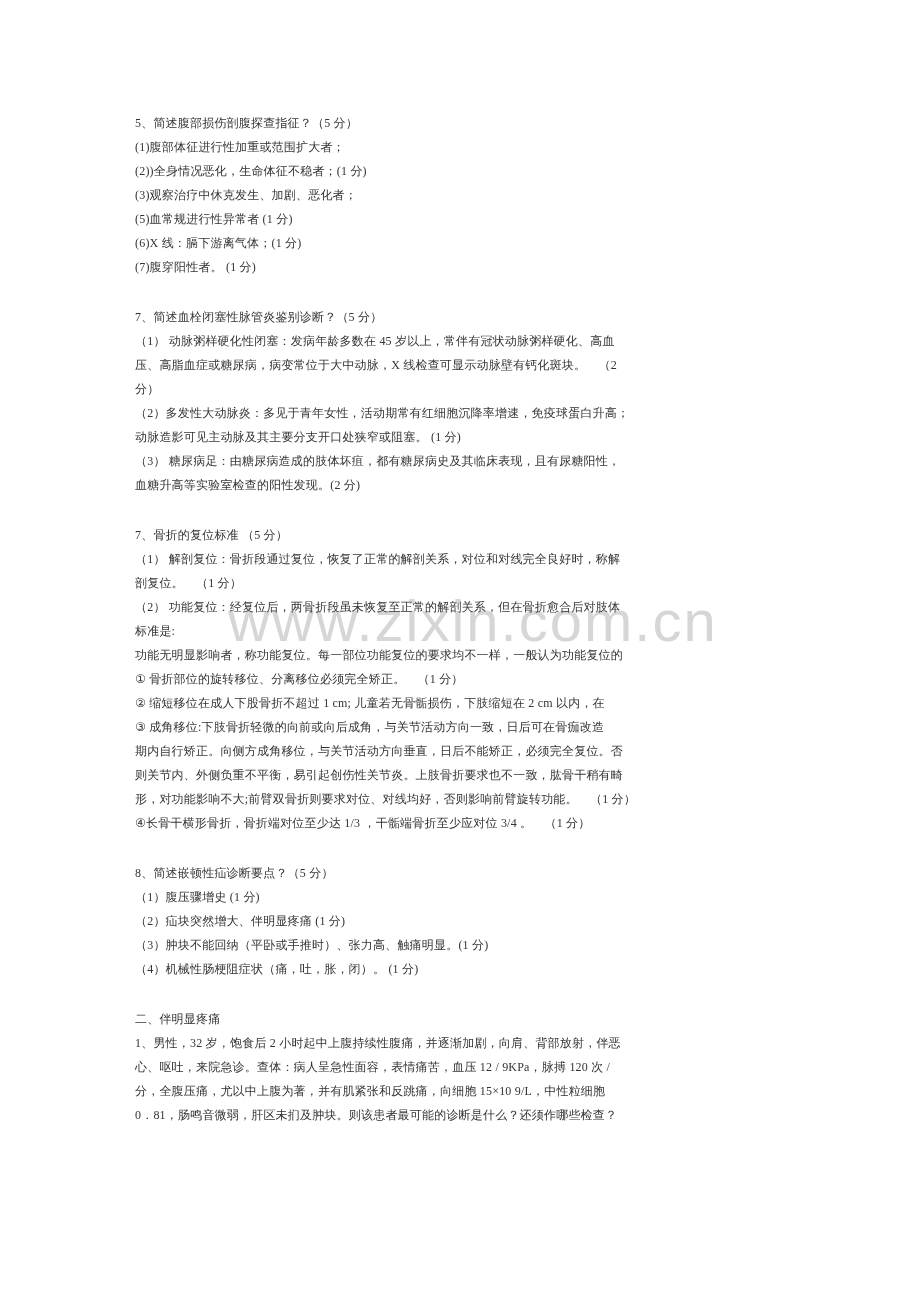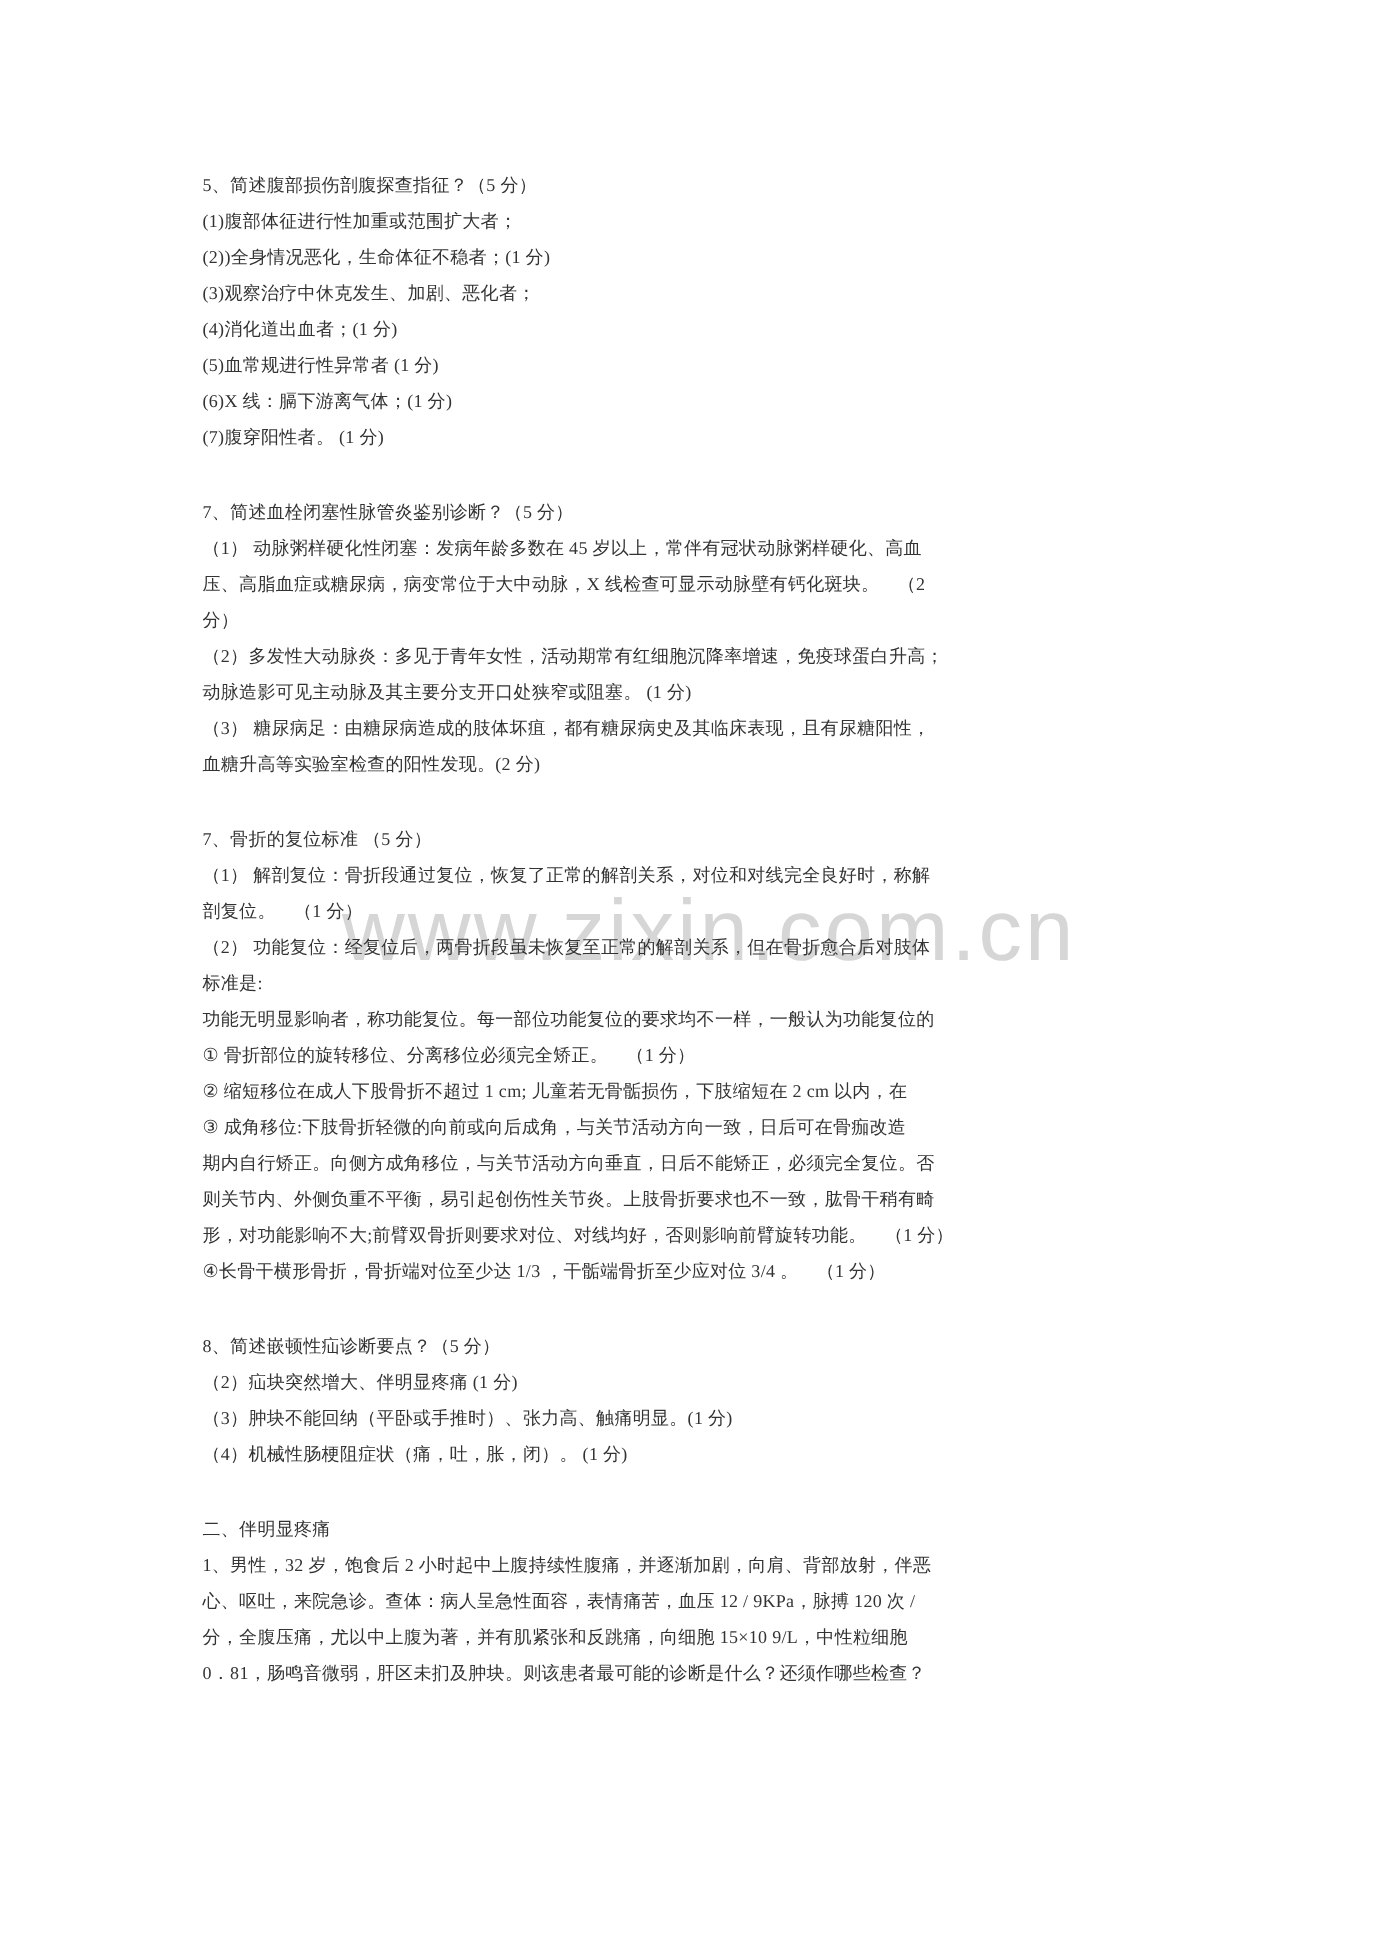--- a/index.html
+++ b/index.html
@@ -54,21 +54,20 @@
 <body>
 
 <div class="page">
   <div class="watermark">www.zixin.com.cn</div>
   <div class="content">
       <div class="section">
         <div class="line">5、简述腹部损伤剖腹探查指征？（5 分）</div>
         <div class="line">(1)腹部体征进行性加重或范围扩大者；</div>
         <div class="line">(2))全身情况恶化，生命体征不稳者；(1 分)</div>
         <div class="line">(3)观察治疗中休克发生、加剧、恶化者；</div>
-        <div class="line">(4)消化道出血者；(1 分)</div>
         <div class="line">(5)血常规进行性异常者 (1 分)</div>
         <div class="line">(6)X 线：膈下游离气体；(1 分)</div>
         <div class="line">(7)腹穿阳性者。 (1 分)</div>
       </div>
       <div class="section">
         <div class="line">7、简述血栓闭塞性脉管炎鉴别诊断？（5 分）</div>
         <div class="line">（1） 动脉粥样硬化性闭塞：发病年龄多数在 45 岁以上，常伴有冠状动脉粥样硬化、高血</div>
         <div class="line">压、高脂血症或糖尿病，病变常位于大中动脉，X 线检查可显示动脉壁有钙化斑块。　（2</div>
         <div class="line">分）</div>
         <div class="line">（2）多发性大动脉炎：多见于青年女性，活动期常有红细胞沉降率增速，免疫球蛋白升高；</div>
@@ -86,20 +85,21 @@
         <div class="line">① 骨折部位的旋转移位、分离移位必须完全矫正。　（1 分）</div>
         <div class="line">② 缩短移位在成人下股骨折不超过 1 cm; 儿童若无骨骺损伤，下肢缩短在 2 cm  以内，在</div>
         <div class="line">③ 成角移位:下肢骨折轻微的向前或向后成角，与关节活动方向一致，日后可在骨痂改造</div>
         <div class="line">期内自行矫正。向侧方成角移位，与关节活动方向垂直，日后不能矫正，必须完全复位。否</div>
         <div class="line">则关节内、外侧负重不平衡，易引起创伤性关节炎。上肢骨折要求也不一致，肱骨干稍有畸</div>
         <div class="line">形，对功能影响不大;前臂双骨折则要求对位、对线均好，否则影响前臂旋转功能。　（1 分）</div>
         <div class="line">④长骨干横形骨折，骨折端对位至少达 1/3 ，干骺端骨折至少应对位 3/4 。　（1 分）</div>
       </div>
       <div class="section">
         <div class="line">8、简述嵌顿性疝诊断要点？（5 分）</div>
+        <div class="line">（1）腹压骤增史 (1 分)</div>
         <div class="line">（2）疝块突然增大、伴明显疼痛 (1 分)</div>
         <div class="line">（3）肿块不能回纳（平卧或手推时）、张力高、触痛明显。(1 分)</div>
         <div class="line">（4）机械性肠梗阻症状（痛，吐，胀，闭）。 (1 分)</div>
       </div>
       <div class="section">
         <div class="line">二、伴明显疼痛</div>
         <div class="line">1、男性，32 岁，饱食后 2 小时起中上腹持续性腹痛，并逐渐加剧，向肩、背部放射，伴恶</div>
         <div class="line">心、呕吐，来院急诊。查体：病人呈急性面容，表情痛苦，血压 12 / 9KPa，脉搏 120 次 /</div>
         <div class="line">分，全腹压痛，尤以中上腹为著，并有肌紧张和反跳痛，向细胞 15×10 9/L，中性粒细胞</div>
         <div class="line">0．81，肠鸣音微弱，肝区未扪及肿块。则该患者最可能的诊断是什么？还须作哪些检查？</div>

